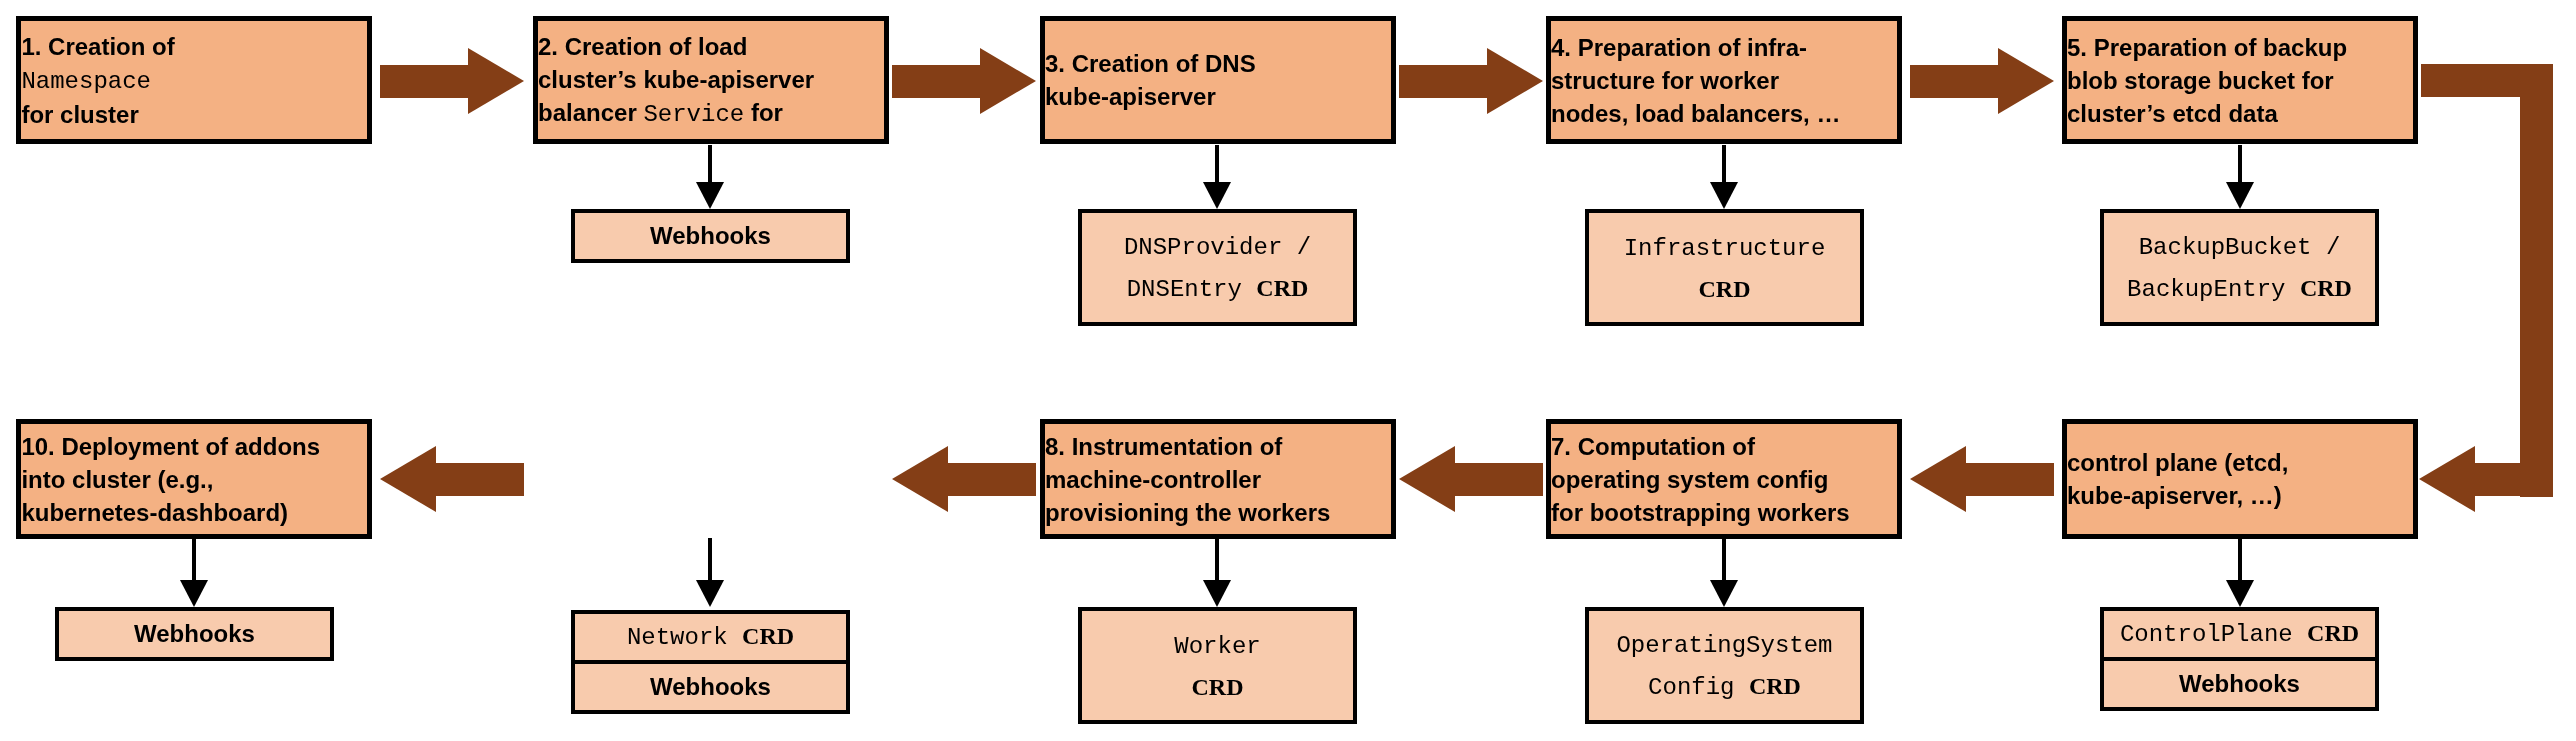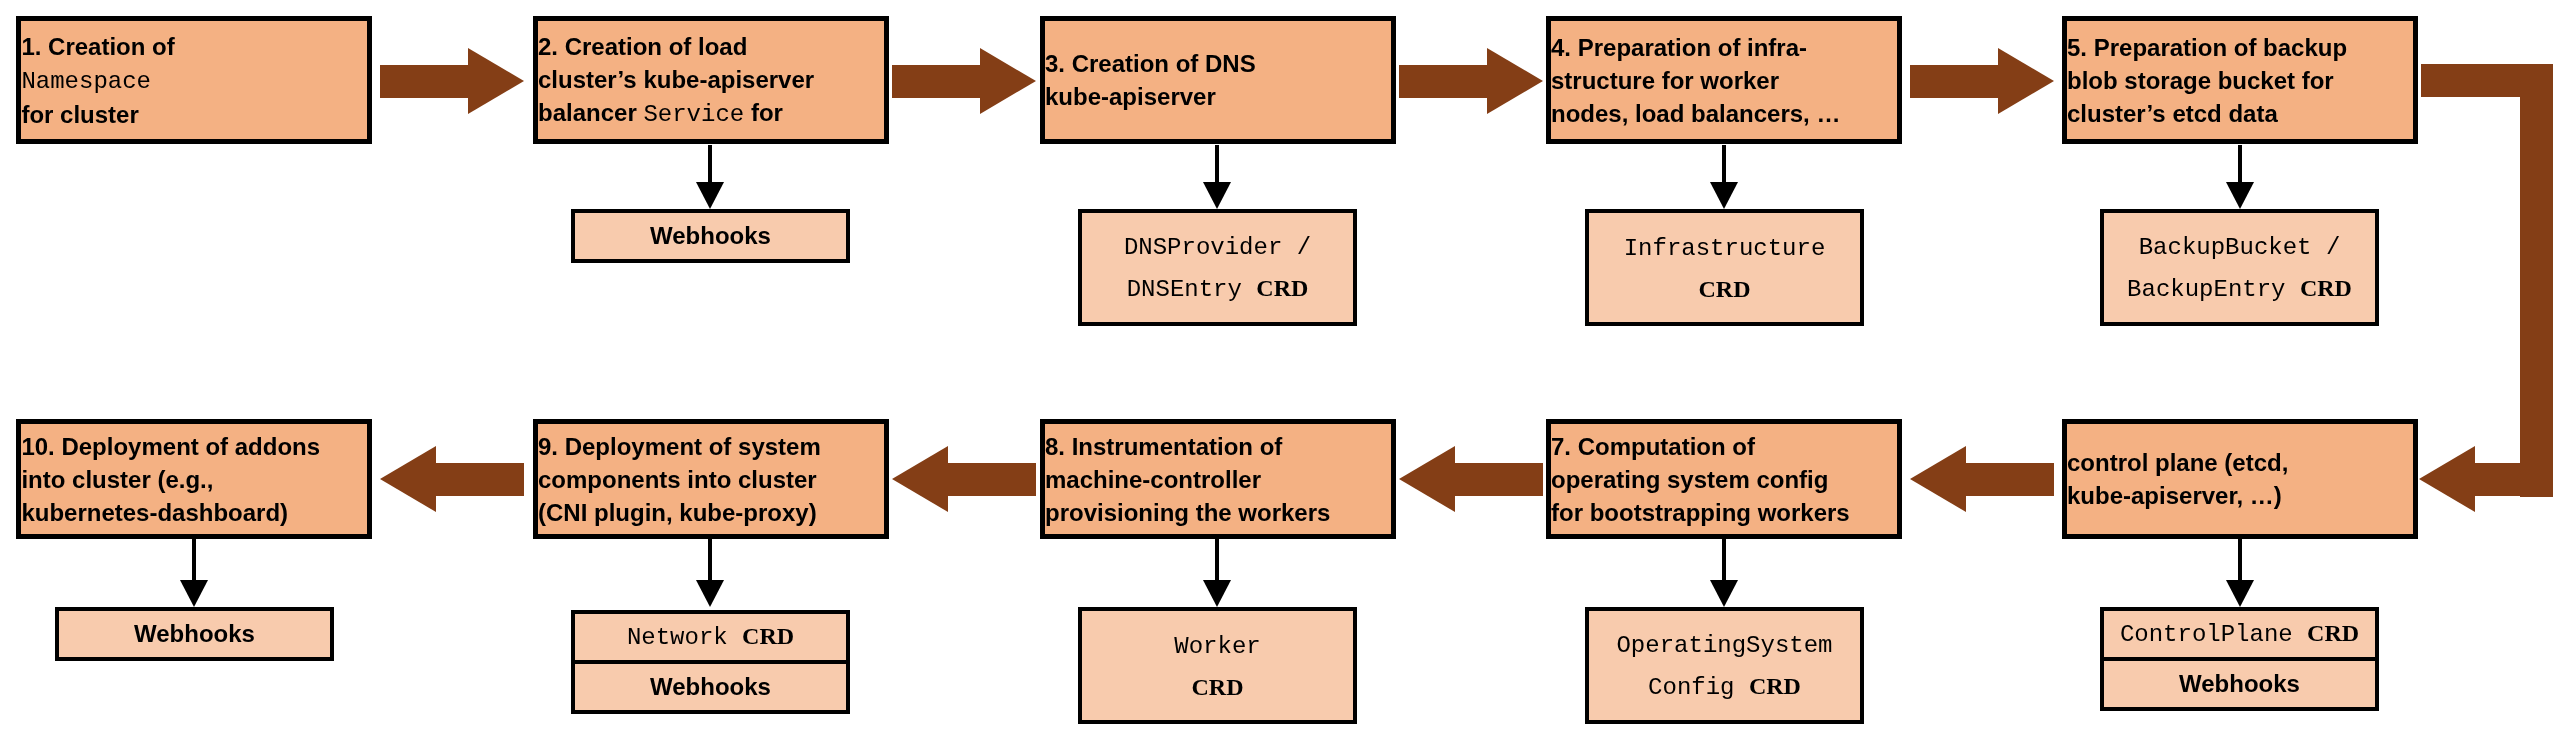--- a/index.html
+++ b/index.html
@@ -185,25 +185,20 @@
   <div class="sub-box sub-2line" style="left:1078px;top:607px">
     <div class="sub-line"><span class="mono">Worker</span></div>
     <div class="sub-line"><span class="crd">CRD</span></div>
   </div>
 
   <div class="block-arrow" style="left:892px;top:446px">
     <div class="ba-head-left"></div>
     <div class="ba-bar"></div>
   </div>
 
-  <div class="main-box row2" style="left:533px">
-    <div class="line"><span>9. Deployment of system</span></div>
-    <div class="line"><span>components into cluster</span></div>
-    <div class="line"><span>(CNI plugin, kube-proxy)</span></div>
-  </div>
   <div class="connector" style="left:696px;top:538px">
     <div class="shaft shaft-r2"></div>
     <div class="chead"></div>
   </div>
   <div class="sub-stack" style="left:571px;top:610px">
     <div class="sub-box">
       <div class="sub-line"><span class="mono">Network </span><span class="crd">CRD</span></div>
     </div>
     <div class="sub-box">
       <div class="sub-line"><span>Webhooks</span></div>

